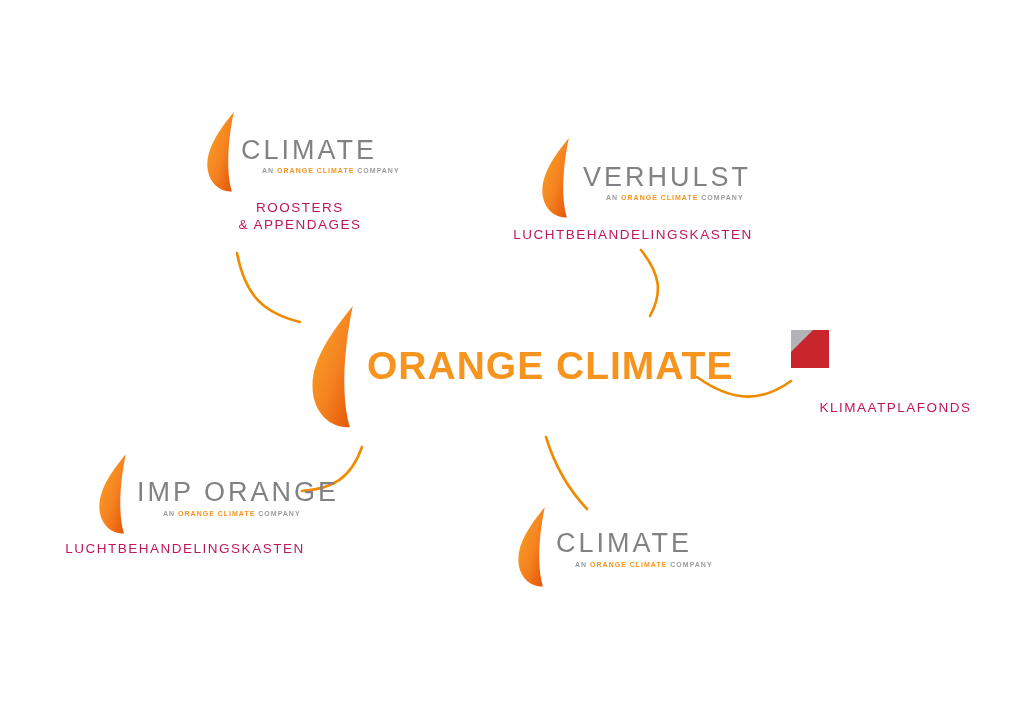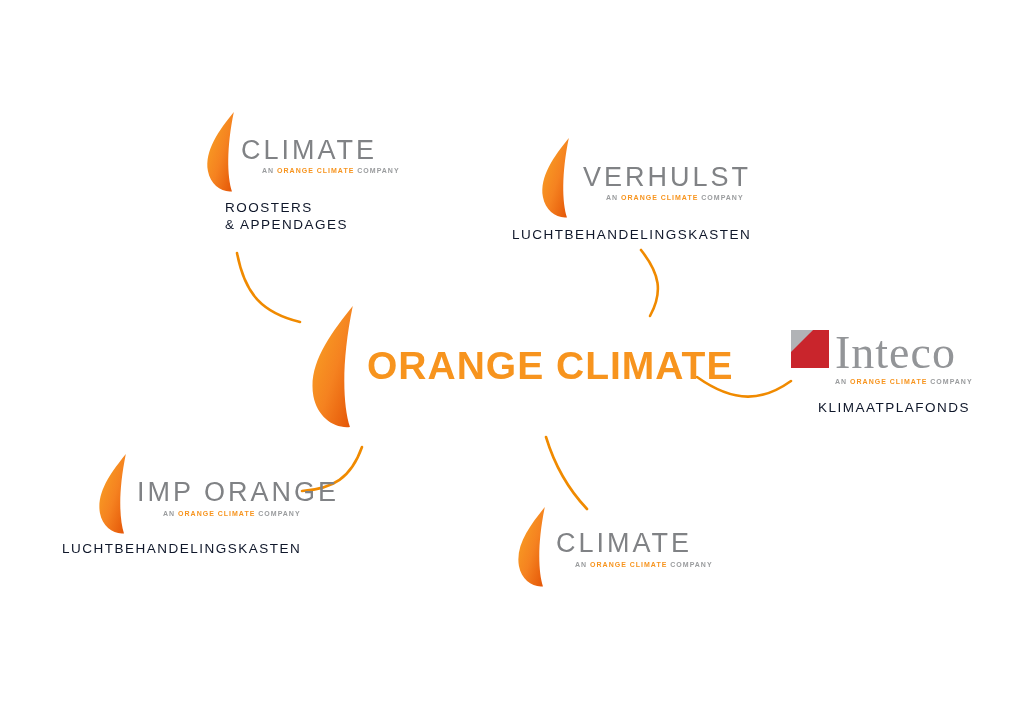--- a/index.html
+++ b/index.html
@@ -12,21 +12,21 @@
   .brand-name{
     color:#808285;font-size:27px;letter-spacing:3px;font-weight:400;white-space:nowrap;
   }
   
   .tagline{
     font-size:7px;letter-spacing:1px;color:#9a9c9e;white-space:nowrap;font-weight:bold;
   }
   .tagline .tl-orange{color:#F7941E;}
   
   .descriptor{
-    color:#0f172a;font-size:13.5px;letter-spacing:1.5px;text-align:left;
+    color:#be185d;font-size:13.5px;letter-spacing:1.5px;text-align:center;
     white-space:pre-line;line-height:1.25;font-weight:400;
   }
   
   .center-title{
     color:#F7941E;font-size:39px;font-weight:800;letter-spacing:1px;white-space:nowrap;
   }
   
   .inteco-wrap{display:flex;align-items:flex-start;}
   .inteco-logo{position:relative;width:38px;height:38px;background:#C9252C;}
   .inteco-logo .fold{
@@ -87,28 +87,20 @@
     <span>AN</span>
     <span class="tl-orange">ORANGE CLIMATE</span>
     <span>COMPANY</span>
   </div>
   <div class="abs descriptor" style="left:512px;top:227px;width:242px">LUCHTBEHANDELINGSKASTEN</div>
 
   <div class="abs inteco-wrap" style="left:791px;top:330px">
     <div class="inteco-logo">
       <div class="fold"></div>
     </div>
-    <div style="margin-left:6px">
-      <div class="inteco-name">Inteco</div>
-      <div class="tagline" style="text-align:right;margin-top:2px">
-        <span>AN</span>
-        <span class="tl-orange">ORANGE CLIMATE</span>
-        <span>COMPANY</span>
-      </div>
-    </div>
   </div>
   <div class="abs descriptor" style="left:818px;top:400px;width:155px">KLIMAATPLAFONDS</div>
 
   <svg class="abs" style="left:95px;top:452px" width="37" height="84" viewBox="0 0 60 130">
     <path d="M 50 0 C 26 30, 2 62, 8 96 C 12 118, 30 131, 47 129 C 39 104, 38 58, 50 0 Z" fill="url(#flameG)"></path>
   </svg>
   <div class="abs brand-name" style="left:137px;top:477px">IMP ORANGE</div>
   <div class="abs tagline" style="left:163px;top:510px">
     <span>AN</span>
     <span class="tl-orange">ORANGE CLIMATE</span>

